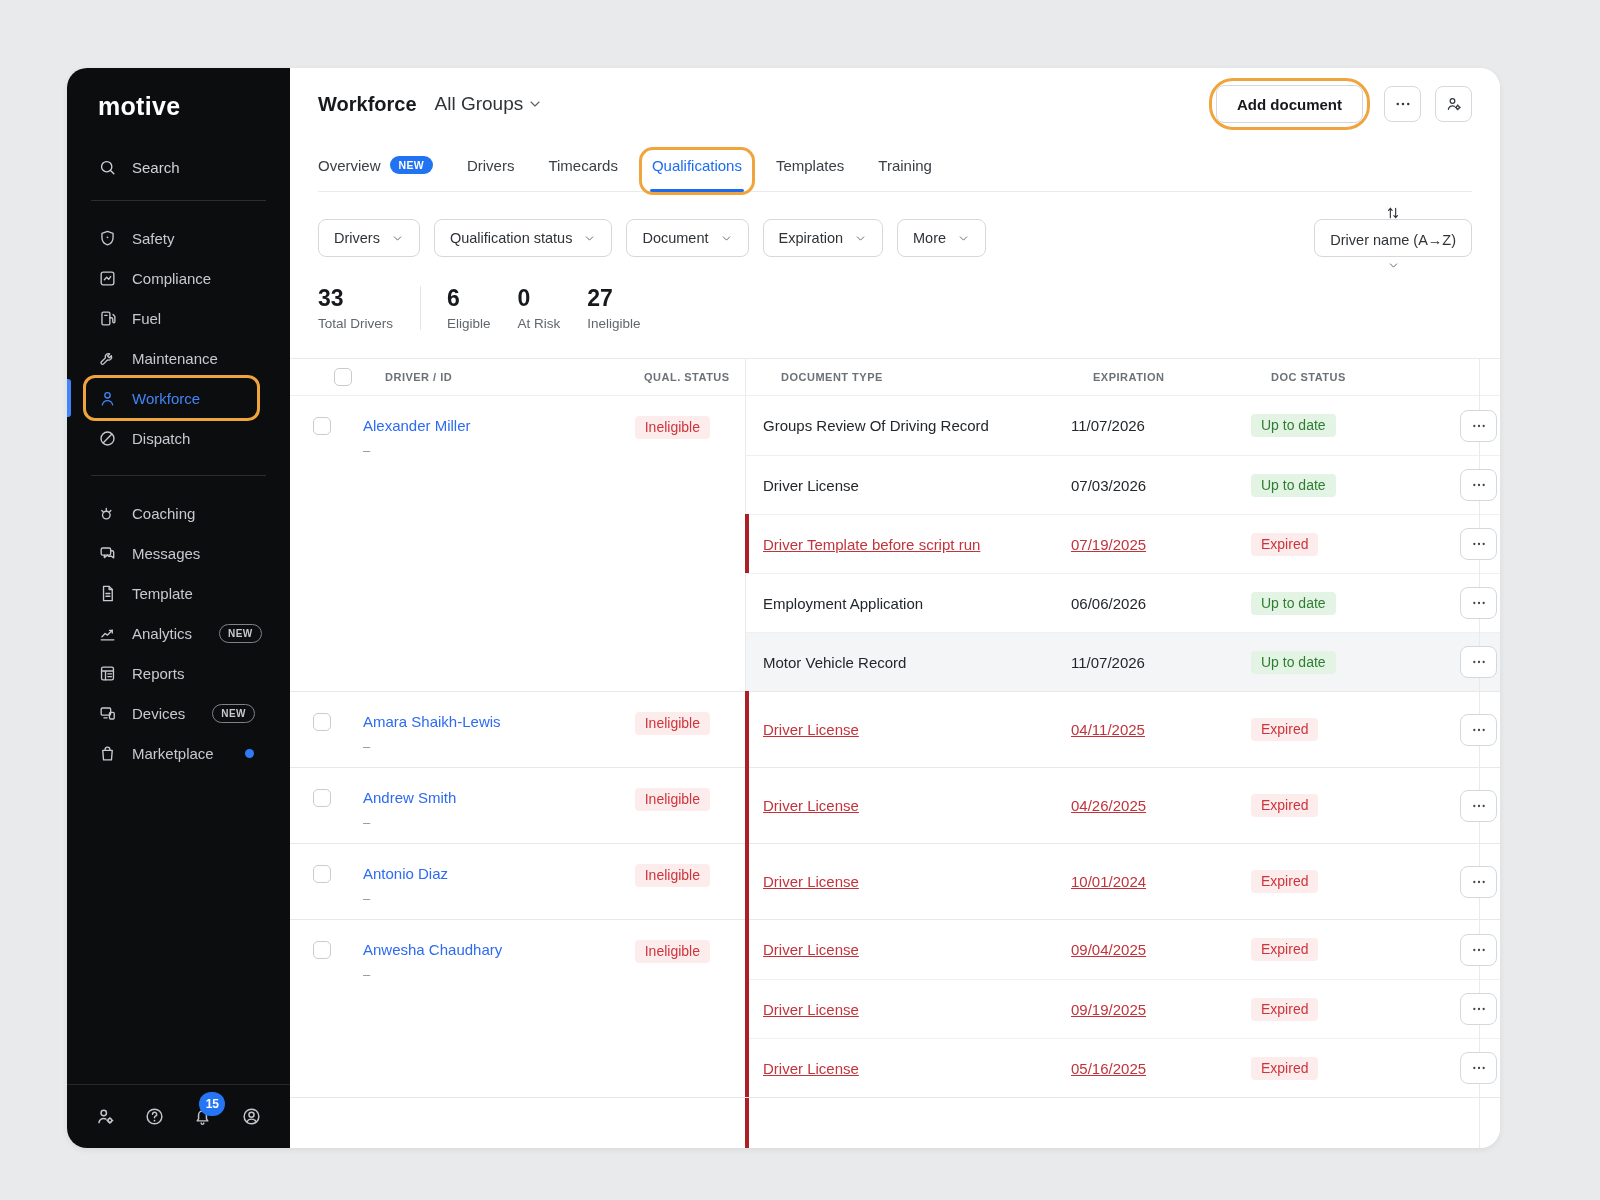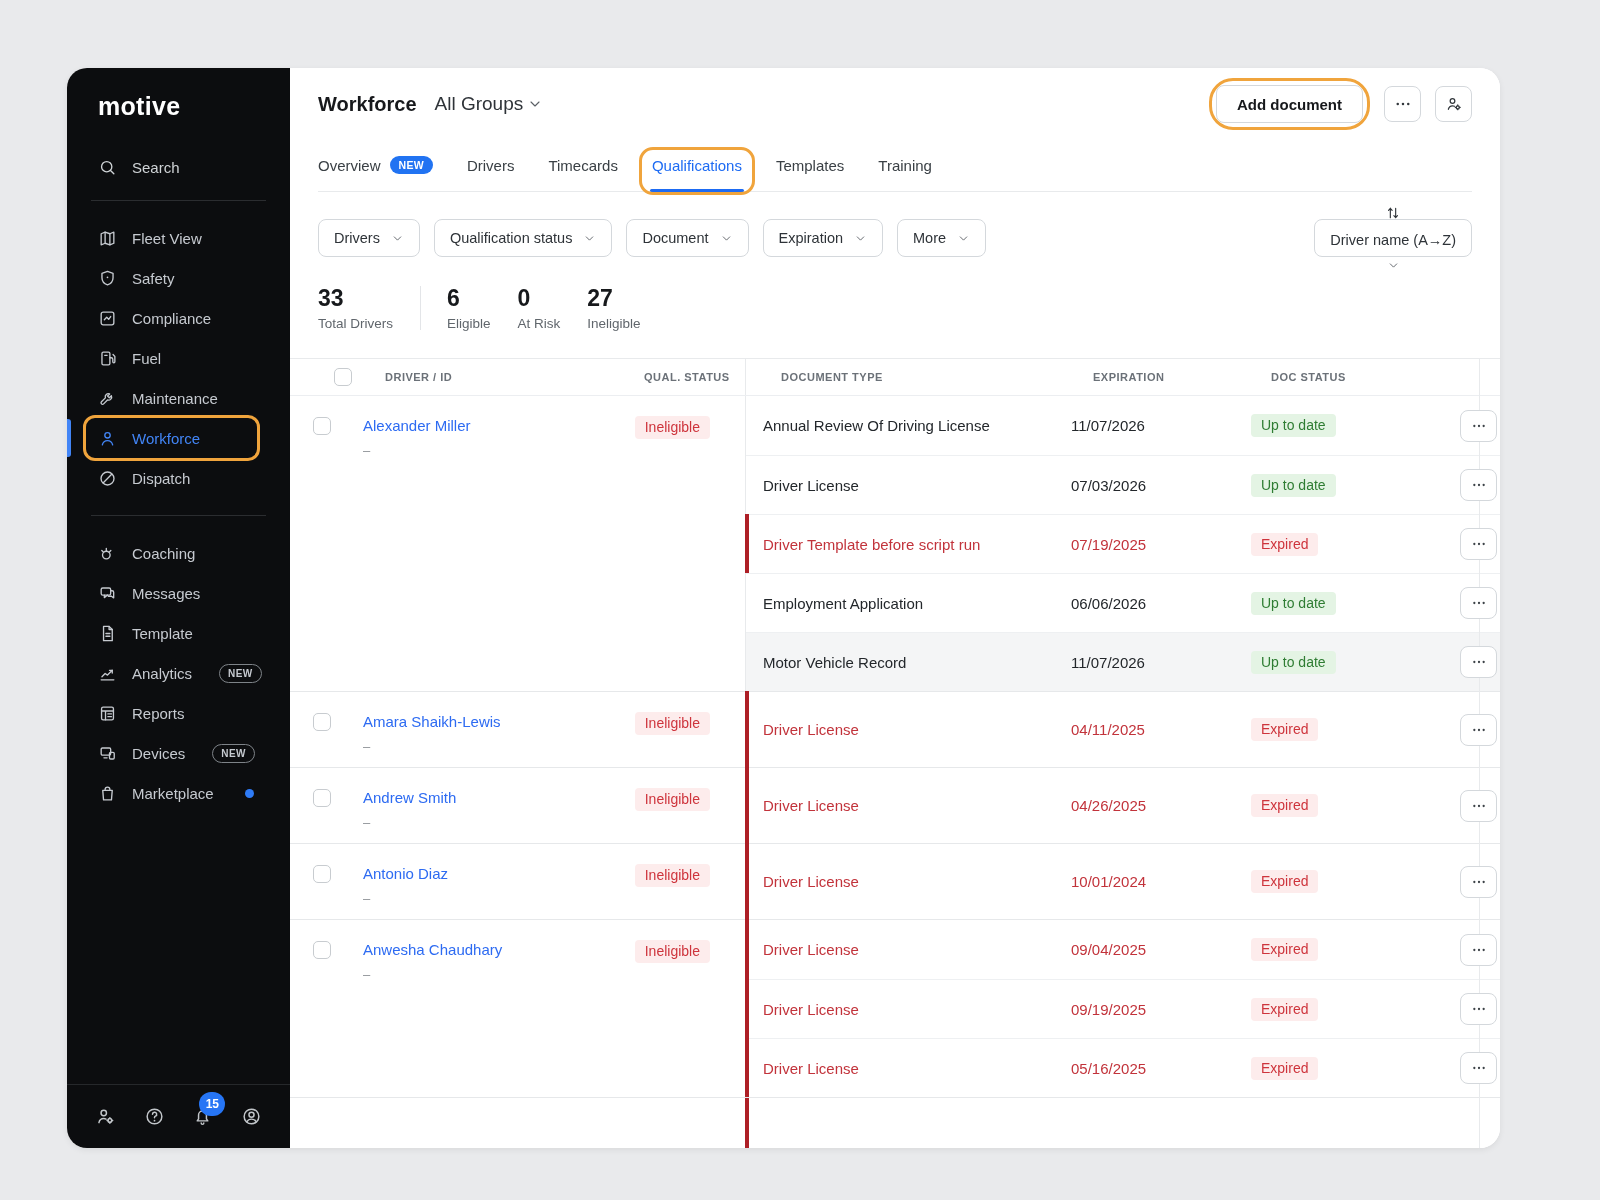--- a/index.html
+++ b/index.html
@@ -80,21 +80,21 @@
   .driver-id{margin-top:9px; color:#8D9297; font-size:13px;}
   .qual-badge{margin-left:auto; margin-top:-1px;}
   .badge{display:inline-block; font-size:14px; padding:3px 10px 4px; border-radius:4px; white-space:nowrap;}
   .badge.red{background:var(--red-bg); color:var(--red-text);}
   .badge.green{background:var(--green-bg); color:var(--green-text);}
   .group-right{flex:1; border-left:1px solid var(--border); display:flex; flex-direction:column;}
   .doc-row{flex:1; min-height:59px; display:grid; grid-template-columns:308px 180px 1fr 64px; align-items:center;
     padding-left:17px; position:relative; font-size:15px; color:#23272B;}
   .doc-row + .doc-row{border-top:1px solid var(--row-border);}
   .doc-row.hovered{background:#F4F5F6;}
-  .doc-row.expired .doc-type, .doc-row.expired .doc-exp{color:var(--expired-text);}
+  .doc-row.expired .doc-type, .doc-row.expired .doc-exp{color:var(--expired-text);text-decoration:underline;}
   .doc-row.expired::before{content:""; position:absolute; left:-1px; top:-1px; bottom:0; width:4px; background:var(--red-bar);}
   .row-action{width:37px; height:32px; border:1px solid var(--btn-border); border-radius:8px; background:#fff; color:#3C4247;
     display:flex; align-items:center; justify-content:center; justify-self:end; margin-right:3px; position:relative; z-index:2; cursor:pointer;}
   .row-action .icon{width:16px; height:16px;}
   .group.partial{height:59px; min-height:0; overflow:hidden;}
 </style>
 </head>
 <body>
 
 <div class="app-card">
@@ -105,29 +105,20 @@
       <span class="icon" style="width:19px;height:19px;">
           <svg viewBox="0 0 24 24" fill="none" stroke="currentColor" stroke-width="1.7" stroke-linecap="round" stroke-linejoin="round">
             <circle cx="11" cy="11" r="6.5"></circle>
             <path d="M15.8 15.8 20 20"></path>
           </svg>
         </span>
       <span>Search</span>
     </div>
     <div class="s-divider"></div>
     <nav id="nav-primary">
-        <div class="nav-item">
-          <span class="icon" style="width: 19px; height: 19px;">
-            <svg viewBox="0 0 24 24" fill="none" stroke="currentColor" stroke-width="1.7" stroke-linecap="round" stroke-linejoin="round">
-              <path d="M9 4 4 6v14l5-2 6 2 5-2V4l-5 2-6-2z"></path>
-              <path d="M9 4v14M15 6v14"></path>
-            </svg>
-          </span>
-          <span>Fleet View</span>
-        </div>
         <div class="nav-item">
           <span class="icon" style="width: 19px; height: 19px;">
             <svg viewBox="0 0 24 24" fill="none" stroke="currentColor" stroke-width="1.7" stroke-linecap="round" stroke-linejoin="round">
               <path d="M12 3l7 2.5V11c0 4.6-3 7.6-7 9-4-1.4-7-4.4-7-9V5.5L12 3z"></path>
               <circle cx="12" cy="10.5" r="1.1" fill="currentColor" stroke="none"></circle>
             </svg>
           </span>
           <span>Safety</span>
         </div>
         <div class="nav-item">
@@ -429,21 +420,21 @@
             <div class="group-left">
               <span class="checkbox"></span>
               <div class="name-block">
                 <div class="driver-name">Alexander Miller</div>
                 <div class="driver-id">–</div>
               </div>
               <span class="badge red qual-badge">Ineligible</span>
             </div>
             <div class="group-right">
               <div class="doc-row">
-                <div class="doc-type">Annual Review Of Driving License</div>
+                <div class="doc-type">Groups Review Of Driving Record</div>
                 <div class="doc-exp">11/07/2026</div>
                 <div><span class="badge green">Up to date</span></div>
                 <button class="row-action">
                   <span class="icon" style="width: 16px; height: 16px;">
                     <svg viewBox="0 0 24 24" fill="currentColor">
                       <circle cx="5" cy="12" r="1.7"></circle>
                       <circle cx="12" cy="12" r="1.7"></circle>
                       <circle cx="19" cy="12" r="1.7"></circle>
                     </svg>
                   </span>

